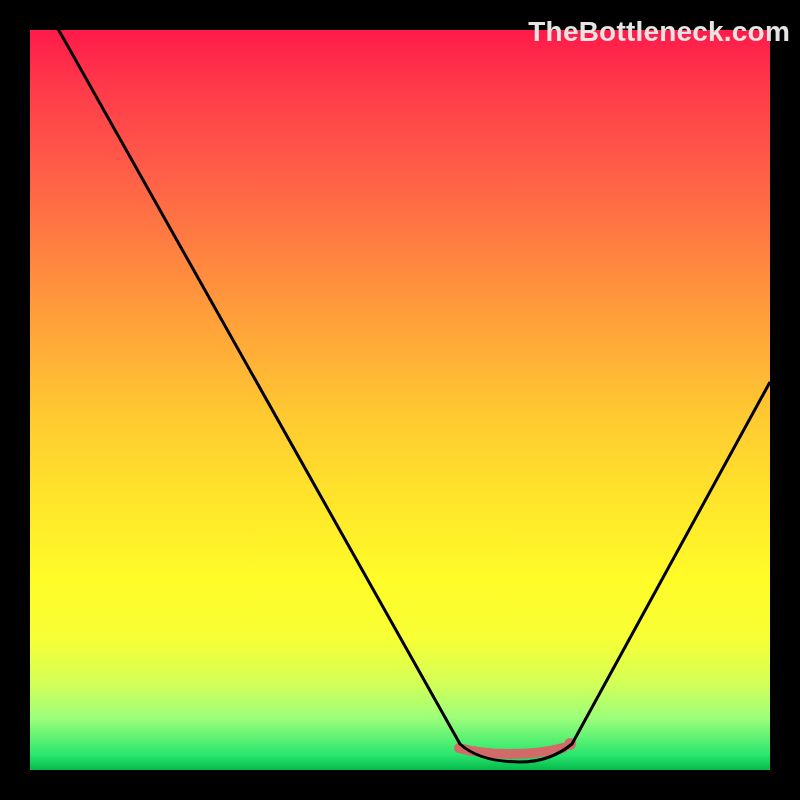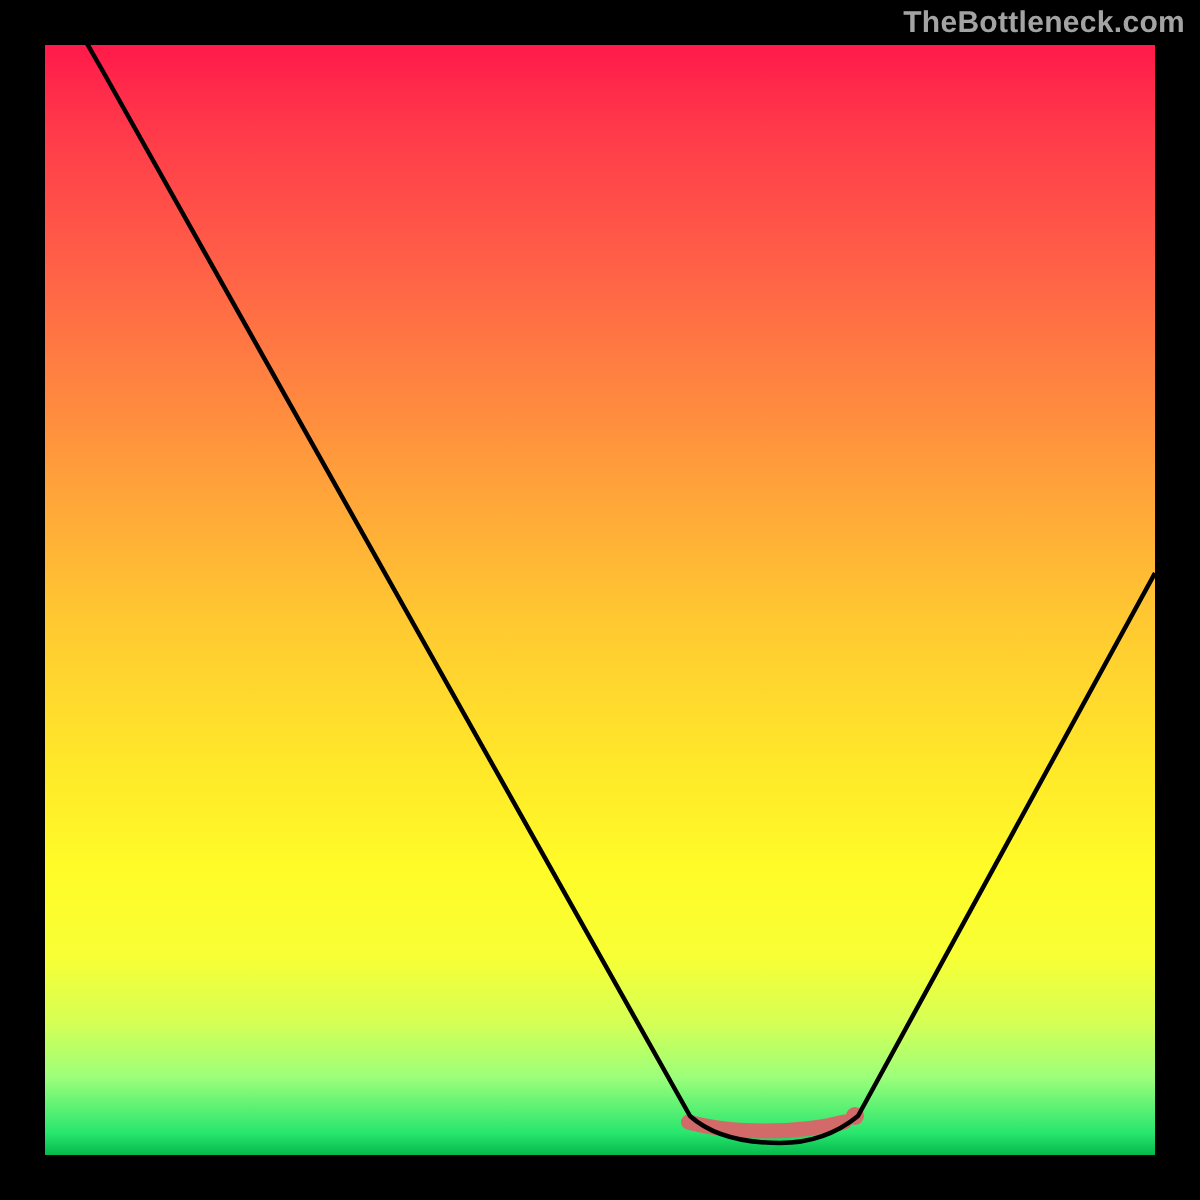--- a/index.html
+++ b/index.html
@@ -37,24 +37,24 @@
       #fffb28 74%,
       #f8ff35 82%,
       #d6ff55 88%,
       #9cff7a 93%,
       #28e66e 98%,
       #06b94c 100%
     );
   }
   .attribution {
     position: absolute;
-    top: 4px;
+    top: 16px;
     right: 10px;
-    color: #a3a3a3;
-    font-size: 20px;
+    color: #e5e5e5;
+    font-size: 28px;
     font-weight: 600;
     letter-spacing: 0.2px;
   }
   svg.curve {
     position: absolute;
     left: 0;
     top: 0;
     width: 740px;
     height: 740px;
   }

